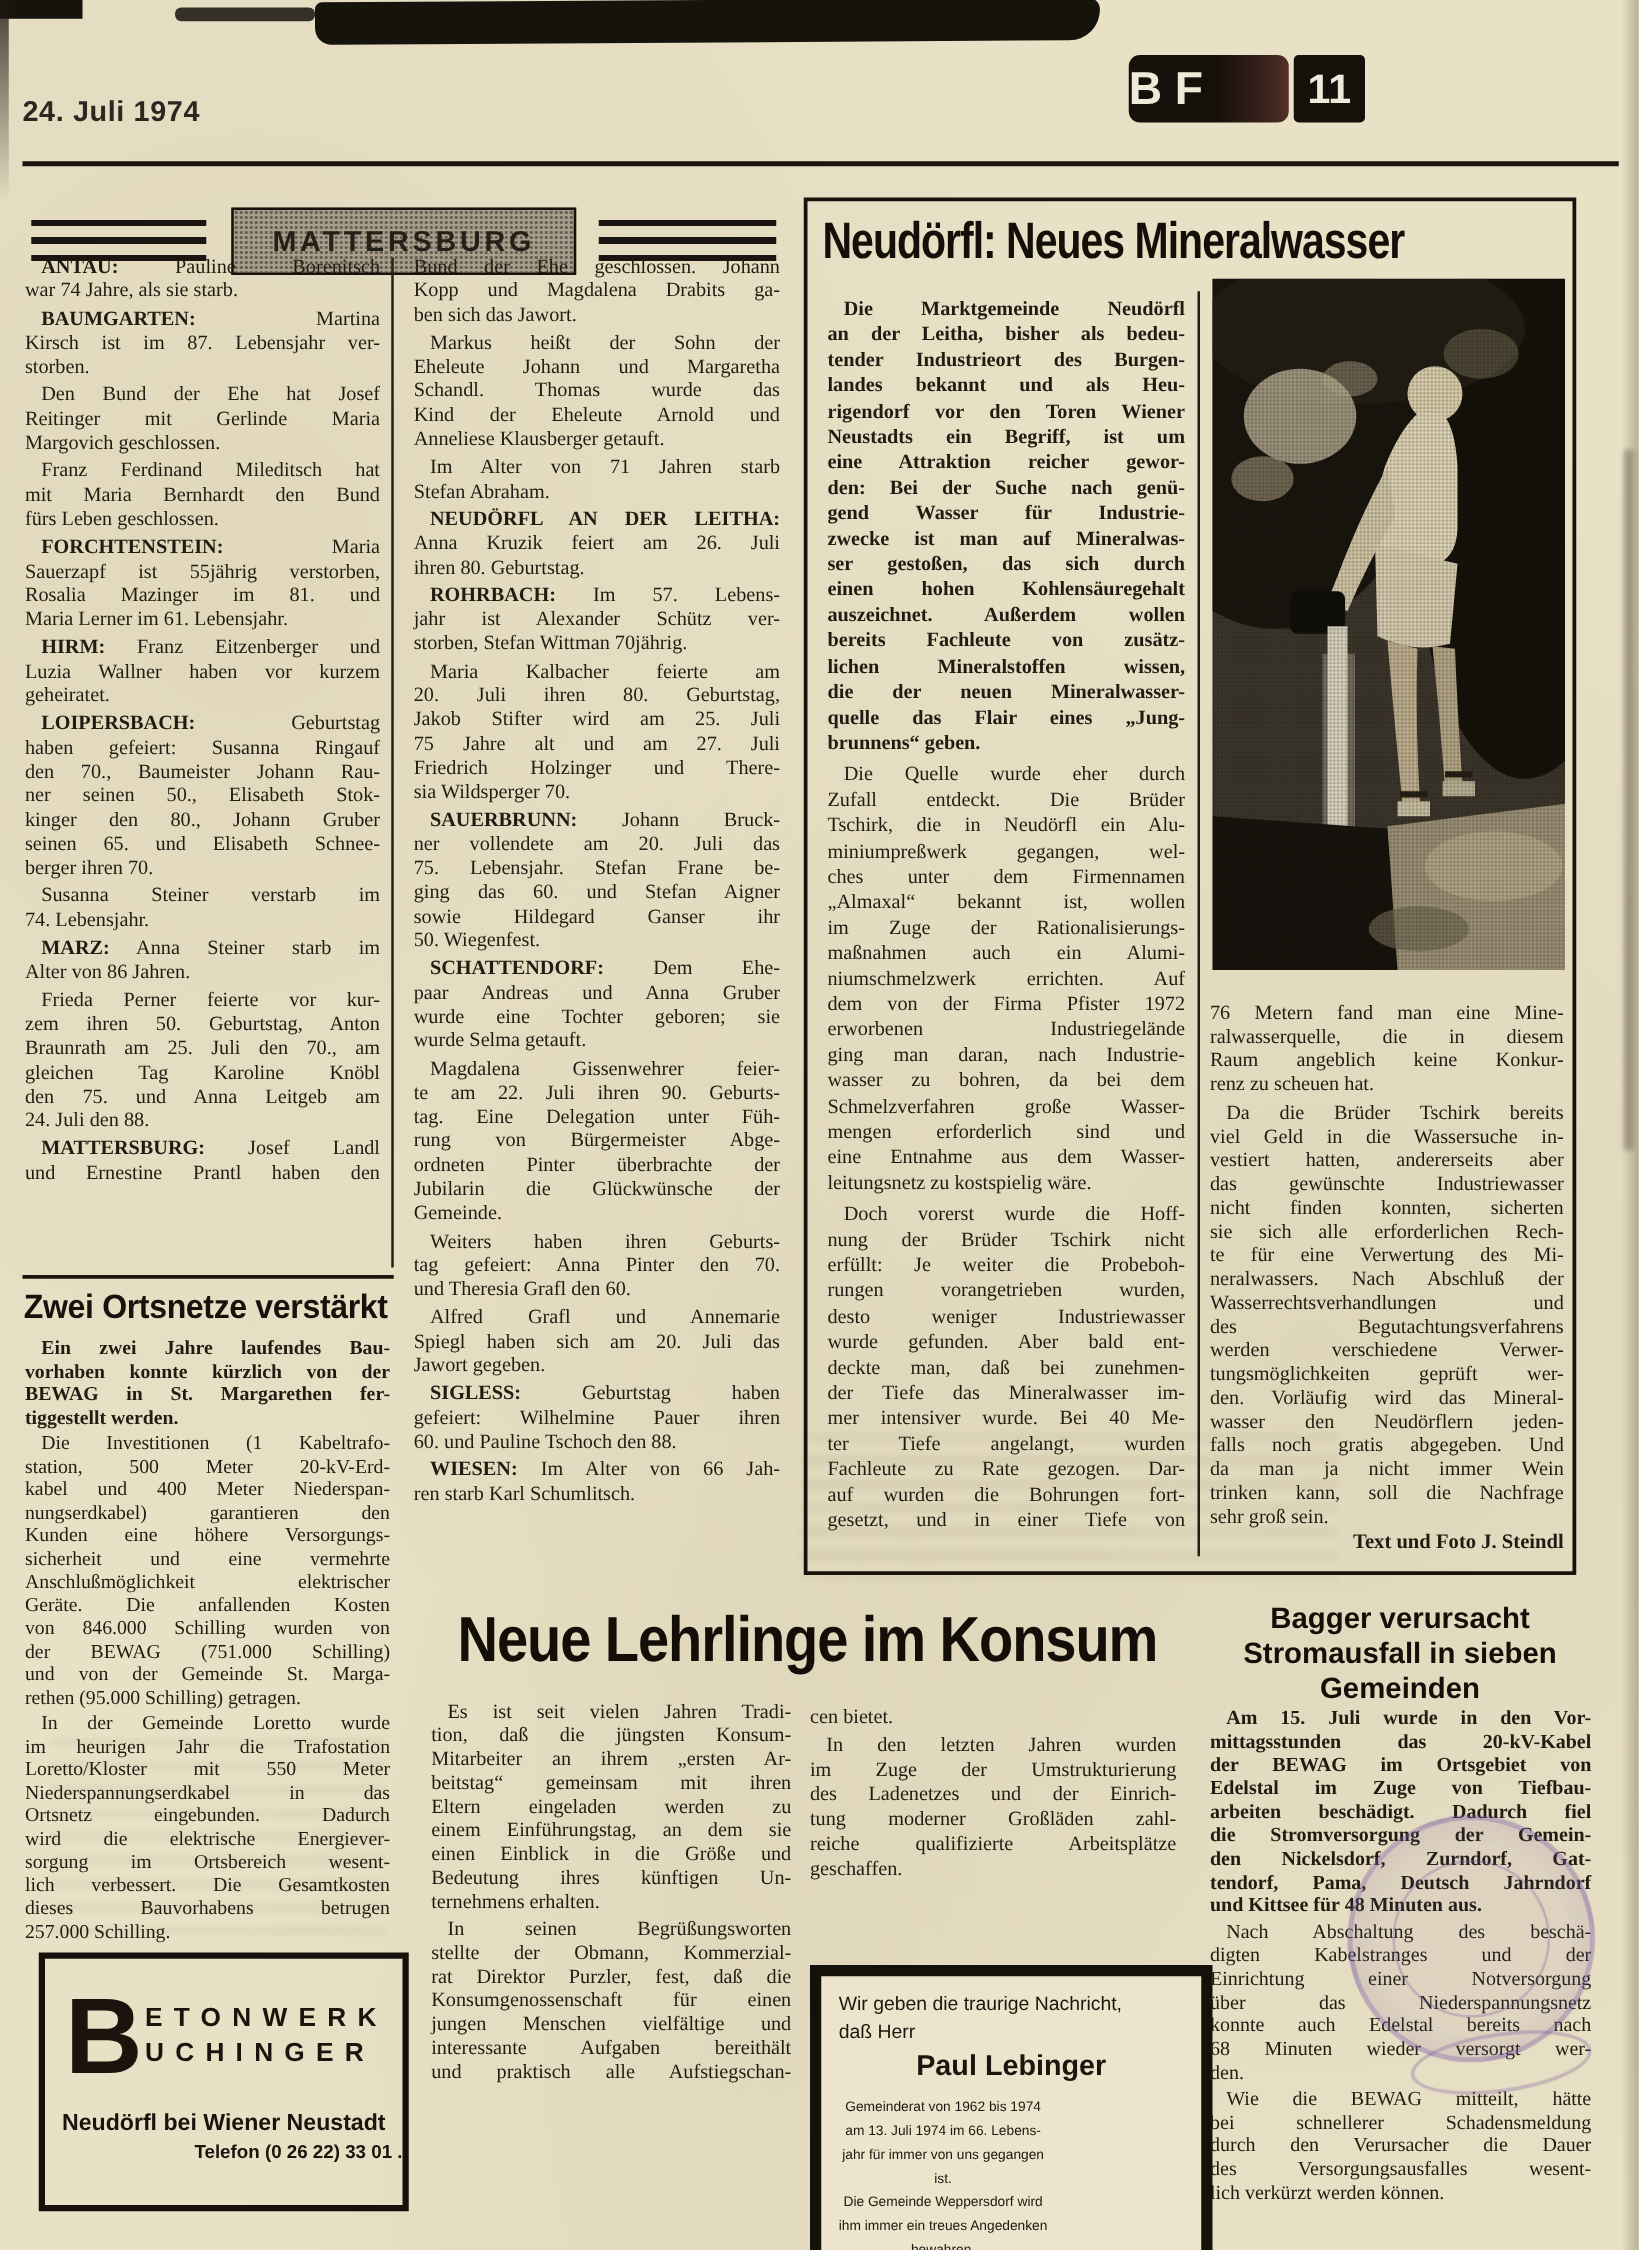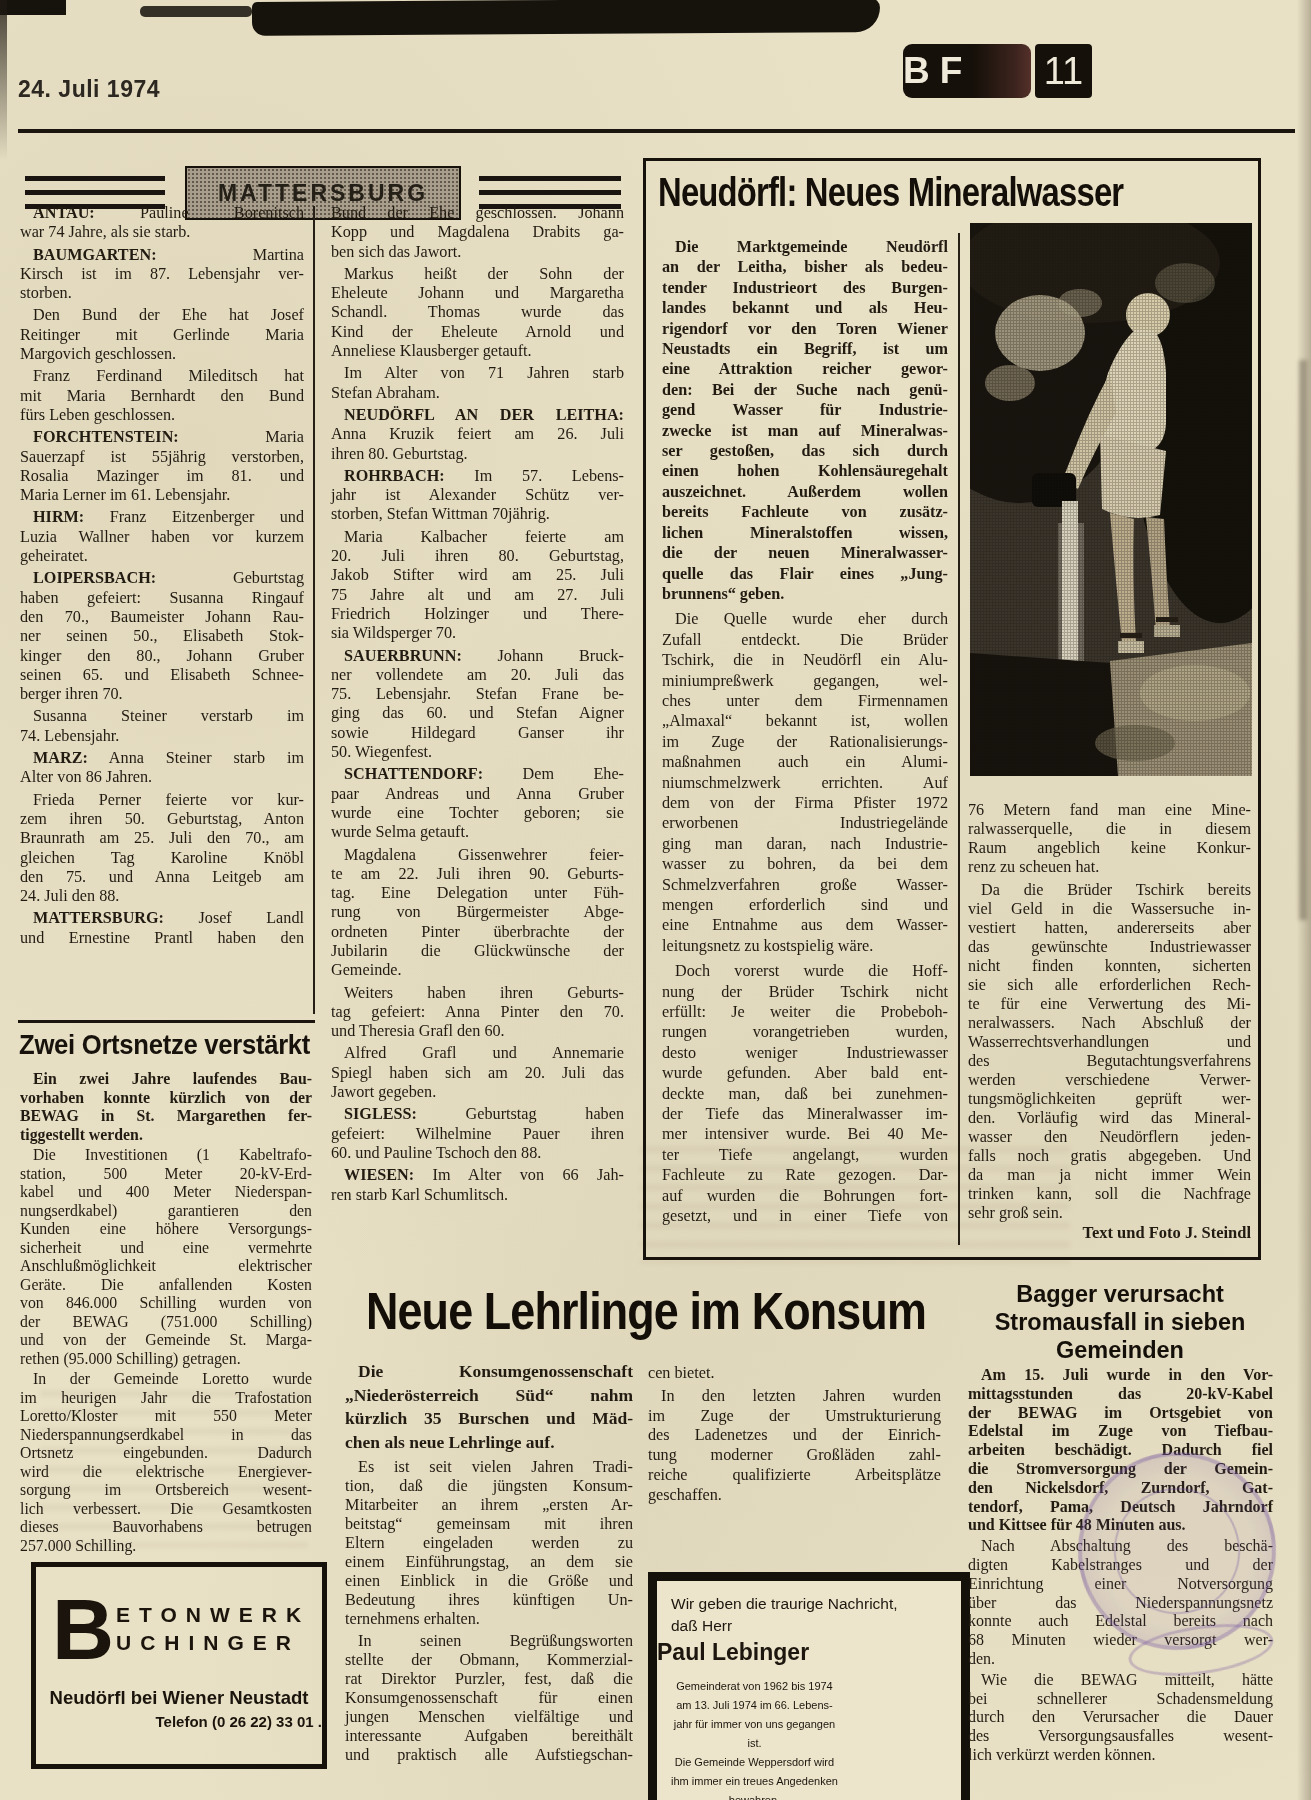--- a/index.html
+++ b/index.html
@@ -20,21 +20,21 @@
   .jcol .line.end{text-align-last:left;}
   .line.first{text-indent:13px;}
   .sline{white-space:nowrap;}
   
   #date{left:18px;top:76px;font-family:"Liberation Sans",sans-serif;font-weight:bold;font-size:23px;letter-spacing:.5px;color:#2c2720;}
   #rule-top{left:18px;top:129px;width:1277px;height:4px;background:#1a150e;}
   #bf-box{left:903px;top:44px;width:128px;height:54px;border-radius:9px;
     background:linear-gradient(90deg,#151009 0 55%, #3d241e 88%, #55302a);}
   #bf-box span{display:block;color:#efe9da;font-family:"Liberation Sans",sans-serif;font-weight:bold;font-size:37px;line-height:54px;letter-spacing:10px;}
   #pg-box{left:1035px;top:44px;width:57px;height:54px;background:#151009;border-radius:4px;text-align:center;}
-  #pg-box span{color:#efe9da;font-family:"Liberation Sans",sans-serif;font-weight:normal;font-size:38px;line-height:54px;}
+  #pg-box span{color:#efe9da;font-family:"Liberation Sans",sans-serif;font-weight:bold;font-size:33px;line-height:54px;}
   
   #art-topband{left:252px;top:0;width:628px;height:34px;background:#16120c;border-radius:6px 10px 26px 14px;transform:rotate(-.35deg);}
   #art-topband2{left:140px;top:6px;width:112px;height:11px;background:#16120c;border-radius:5px;opacity:.85;}
   #art-corner{left:0;top:0;width:66px;height:15px;background:#16120c;}
   #art-leftstrip{left:0;top:0;width:7px;height:160px;background:linear-gradient(180deg,rgba(30,25,18,.8),rgba(30,25,18,0));}
   #edge-r{right:0;top:0;width:14px;height:1800px;background:linear-gradient(90deg,transparent,rgba(90,80,60,.35));}
   #edge-r2{left:1299px;top:360px;width:8px;height:560px;background:rgba(70,58,46,.35);filter:blur(2px);}
   .ghost{background:repeating-linear-gradient(180deg, rgba(120,108,84,.14) 0 7px, rgba(120,108,84,0) 7px 19px);filter:blur(2px);opacity:.55;}
   #ghost1{left:640px;top:1146px;width:430px;height:118px;}
   #ghost2{left:40px;top:1390px;width:268px;height:158px;}
@@ -82,21 +82,21 @@
     background-size:3px 3px;}
   
   #konsum-head{left:366px;top:1282px;font-family:"Liberation Sans",sans-serif;font-weight:bold;font-size:51px;letter-spacing:-1px;transform:scaleX(.88);transform-origin:left center;white-space:nowrap;color:#130e08;}
   #konsA{left:345px;top:1360px;width:288px;font-size:16.2px;line-height:19px;}
   #konsA .pbold{font-size:17.5px;line-height:23.5px;margin-bottom:4px;}
   #konsB{left:648px;top:1364px;width:293px;font-size:16.2px;line-height:19.8px;}
   
   #obit{left:648px;top:1572px;width:304px;height:276px;border:9px solid #14100a;background:#ece4cb;}
   #obit .inner{position:relative;width:100%;height:100%;font-family:"Liberation Sans",sans-serif;color:#1c160e;}
   #obit-intro{position:absolute;left:14px;top:12px;font-size:15.5px;line-height:21.5px;}
-  #obit-name{position:absolute;left:0;right:0;top:58px;text-align:left;font-weight:bold;font-size:23px;}
+  #obit-name{position:absolute;left:0;right:0;top:58px;text-align:center;font-weight:bold;font-size:23px;}
   #obit-body{position:absolute;left:14px;top:96px;font-size:11px;line-height:19px;text-align:center;}
   #obit-close{position:absolute;left:0;right:0;top:236px;text-align:center;font-size:15.5px;}
   
   #bagger-head{left:966px;top:1280px;width:308px;text-align:center;font-family:"Liberation Sans",sans-serif;font-weight:bold;font-size:23.5px;line-height:28px;color:#140f09;}
   #bagger-body{left:968px;top:1366px;width:305px;font-size:16px;line-height:18.8px;}
   #bagger-body .para{margin-bottom:2px;}
   
   #stamp{left:1078px;top:1452px;width:190px;height:190px;border-radius:50%;
     border:4px solid rgba(116,84,160,.38);transform:rotate(-15deg);
     background:radial-gradient(circle, rgba(116,84,160,.07) 55%, rgba(116,84,160,.14) 70%, transparent 72%);
@@ -434,26 +434,20 @@
           <div class="line">trinken kann, soll die Nachfrage</div>
           <div class="line end">sehr groß sein.</div>
         </div>
       </div>
     <div id="mcredit">Text und Foto J. Steindl</div>
   </div>
 </div>
 
 <div class="abs" id="konsum-head">Neue Lehrlinge im Konsum</div>
 <div class="abs jcol" id="konsA">
-    <div class="para pbold">
-      <div class="line first">Die Konsumgenossenschaft</div>
-      <div class="line">„Niederösterreich Süd“ nahm</div>
-      <div class="line">kürzlich 35 Burschen und Mäd-</div>
-      <div class="line end">chen als neue Lehrlinge auf.</div>
-    </div>
     <div class="para">
       <div class="line first">Es ist seit vielen Jahren Tradi-</div>
       <div class="line">tion, daß die jüngsten Konsum-</div>
       <div class="line">Mitarbeiter an ihrem „ersten Ar-</div>
       <div class="line">beitstag“ gemeinsam mit ihren</div>
       <div class="line">Eltern eingeladen werden zu</div>
       <div class="line">einem Einführungstag, an dem sie</div>
       <div class="line">einen Einblick in die Größe und</div>
       <div class="line">Bedeutung ihres künftigen Un-</div>
       <div class="line end">ternehmens erhalten.</div>

